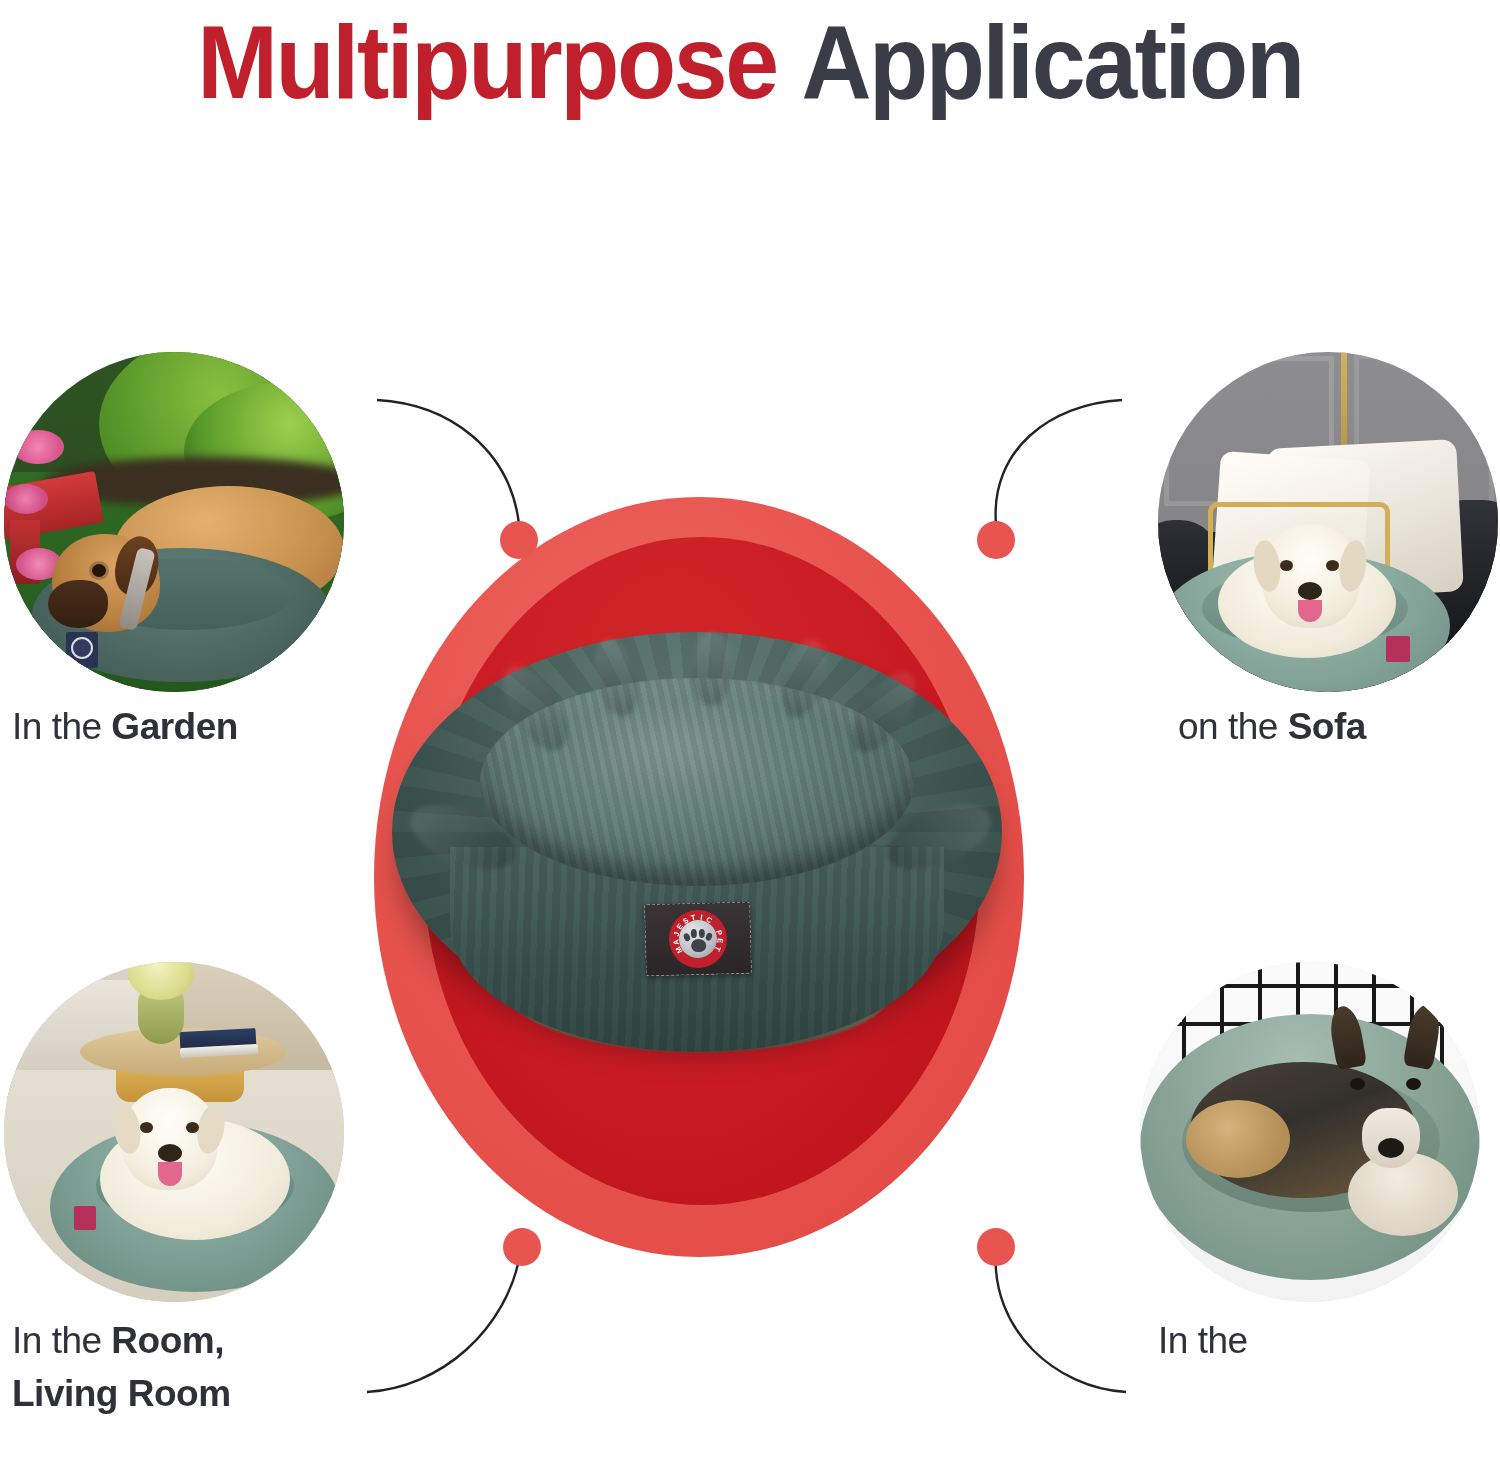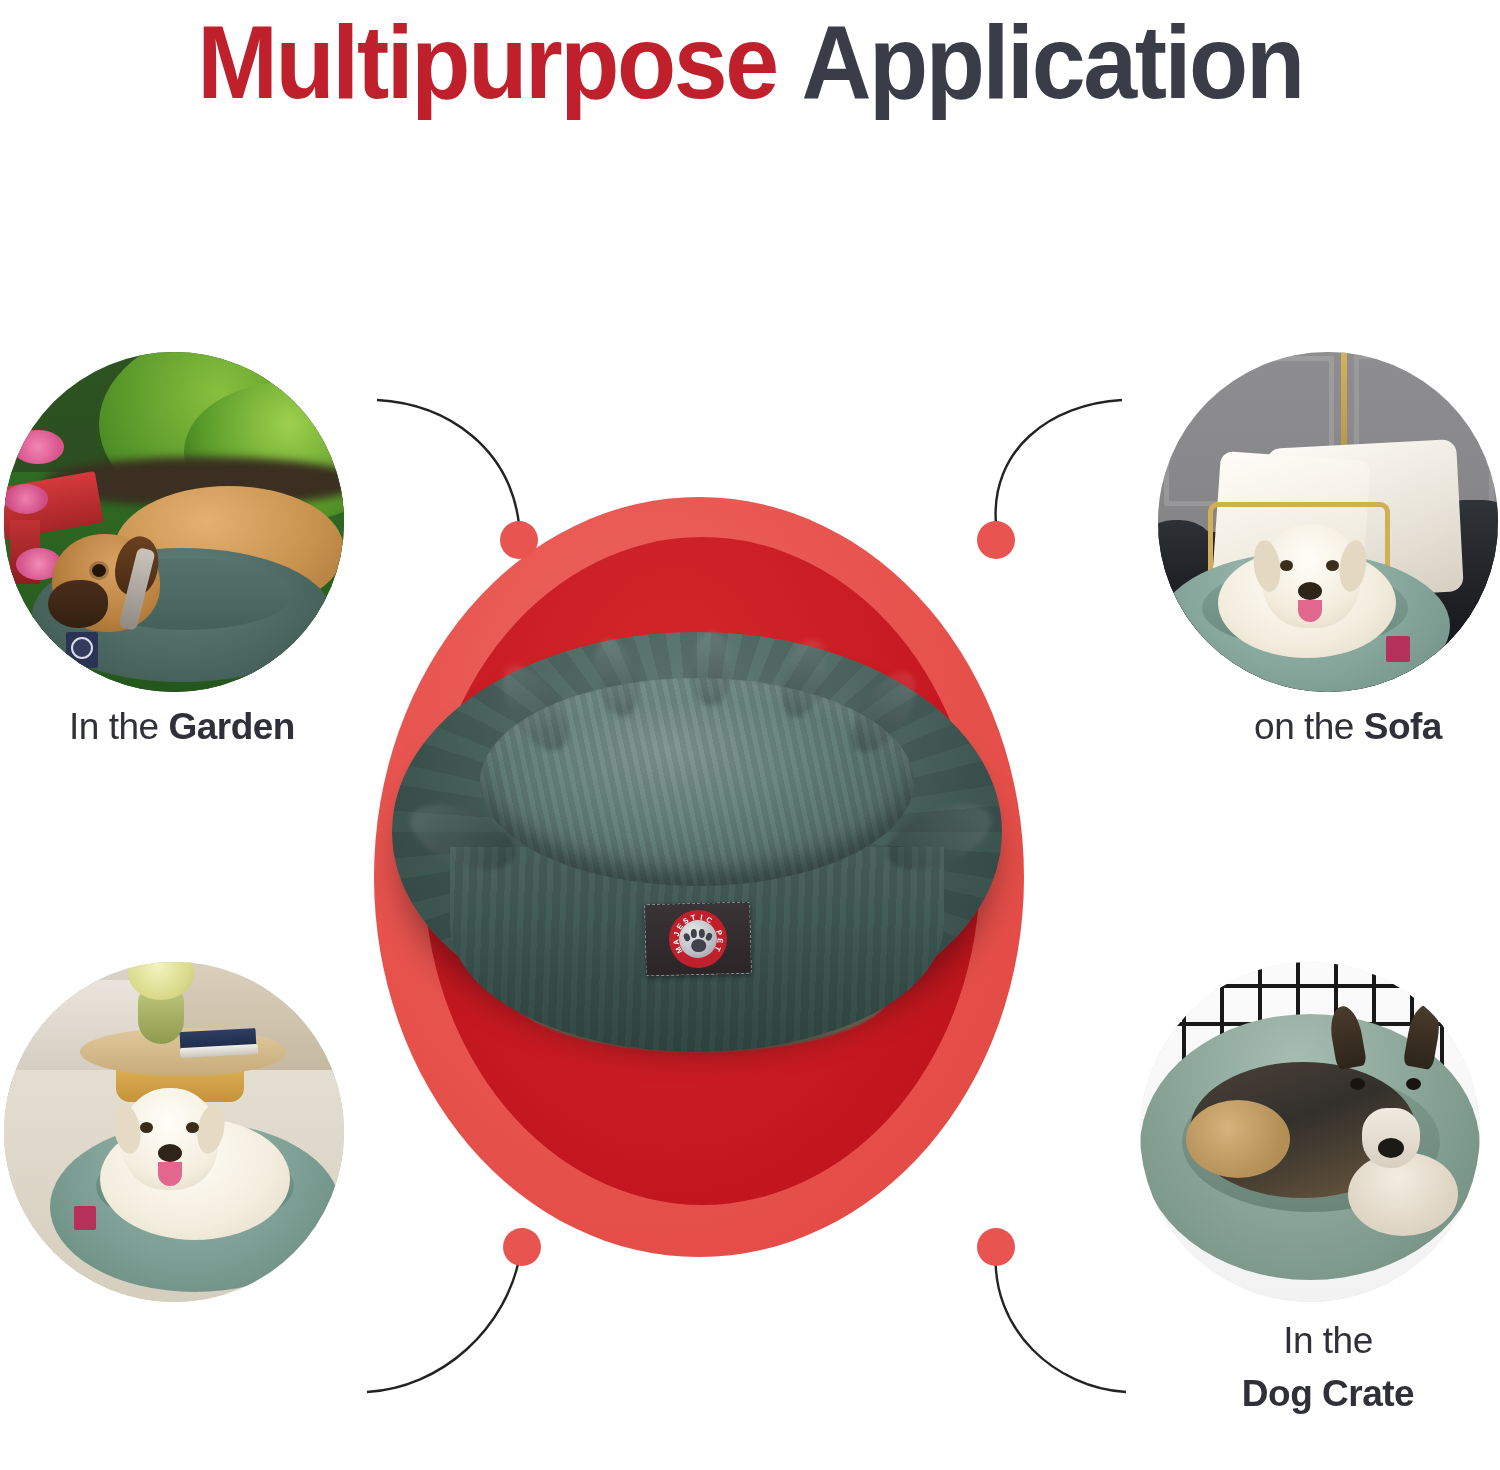--- a/index.html
+++ b/index.html
@@ -240,21 +240,20 @@
     position: relative;
     width: 340px;
     height: 340px;
     border-radius: 50%;
     overflow: hidden;
     background: #dfe2e0;
   }
   .caption {
     position: absolute;
     width: 100%;
-    text-align: center;
     font-size: 37px;
     line-height: 53px;
     color: #2F3038;
     letter-spacing: -0.5px;
     white-space: nowrap;
   }
   .caption b { font-weight: bold; }
 
   .node-tl { left: 4px;    top: 352px; }
   .node-tl .caption { top: 348px; left: 8px; }
@@ -574,20 +573,28 @@
       <div class="sc l-lab-b"></div>
       <div class="sc l-lab-h"></div>
       <div class="sc l-ear-l"></div>
       <div class="sc l-ear-r"></div>
       <div class="sc l-eye-l"></div>
       <div class="sc l-eye-r"></div>
       <div class="sc l-nose"></div>
       <div class="sc l-tong"></div>
       <div class="sc l-tag"></div>
     </div>
+    <div class="caption">
+      <div>
+        <span>In the </span><b>Room,</b>
+      </div>
+      <div>
+        <b>Living Room</b>
+      </div>
+    </div>
   </div>
 
   <div class="node node-br">
     <div class="photo">
       <div class="sc c-bg"></div>
       <div class="sc c-bar" style="left:42px;"></div>
       <div class="sc c-bar" style="left:80px;  top:-16px;"></div>
       <div class="sc c-bar" style="left:118px; top:-24px;"></div>
       <div class="sc c-bar" style="left:156px; top:-30px;"></div>
       <div class="sc c-bar" style="left:194px; top:-30px;"></div>
@@ -606,19 +613,16 @@
       <div class="sc c-eye-l"></div>
       <div class="sc c-eye-r"></div>
       <div class="sc c-chest"></div>
       <div class="sc c-gs-m"></div>
       <div class="sc c-nose"></div>
     </div>
     <div class="caption">
       <div>
         <span>In the</span>
       </div>
-      <div>
-        <b>Dog Crate</b>
-      </div>
     </div>
   </div>
 
 </div>
 
 </body></html>

